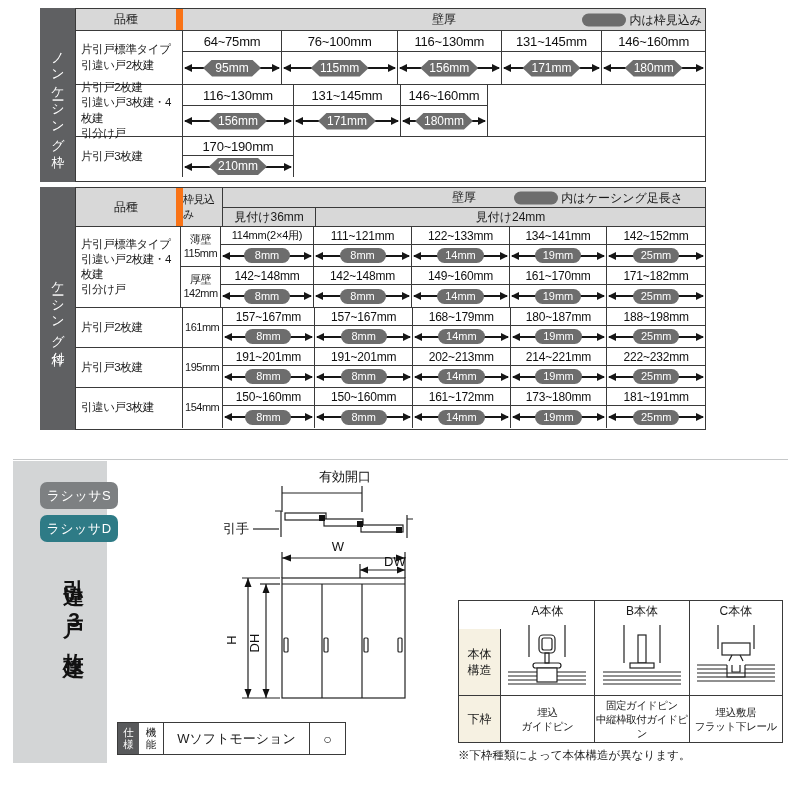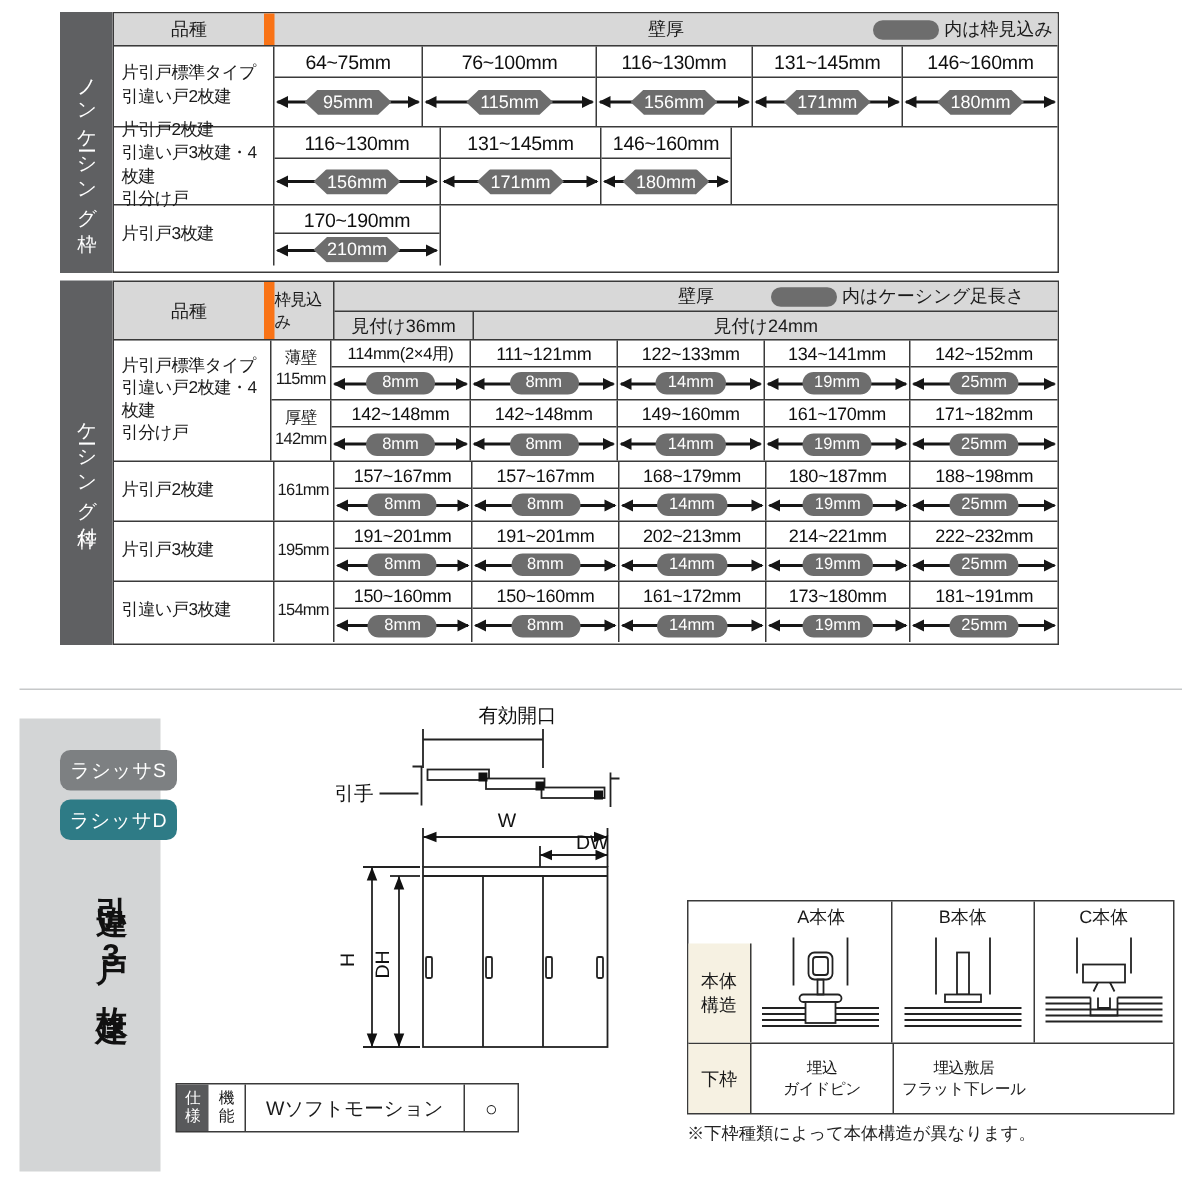--- a/index.html
+++ b/index.html
@@ -54,21 +54,21 @@
   .h36 { width:93px; border-right:1px solid #3a3a3a; display:flex; align-items:center; justify-content:center; font-size:12px; }
   .h24 { flex:1; display:flex; align-items:center; justify-content:center; font-size:12px; }
   .gcol { flex:1; display:flex; flex-direction:column; }
   .srow { display:flex;justify-content:center; }
   .srow.bb { border-bottom:1px solid #3a3a3a; }
   .dp { width:40px; border-right:1px solid #3a3a3a; display:flex; align-items:center; justify-content:center;
         text-align:center; font-size:11px; line-height:1.25; white-space:pre-line; letter-spacing:-0.5px; }
 
   
   .hsep { position:absolute; left:13px; top:459px; width:775px; height:1px; background:#c6c8c9; }
-  .bside { position:absolute; left:13px; top:479px; width:94px; height:302px; background:#d3d5d6;padding-left:27px; }
+  .bside { position:absolute; left:13px; top:461px; width:94px; height:302px; background:#d3d5d6;padding-left:27px; }
   .badge { width:78px; height:27px; border-radius:7px; color:#fff; font-size:13px; display:flex;
            align-items:center; justify-content:center; margin:0 auto; letter-spacing:0.5px; }
   .badge.s { margin-top:21px; background:#7d8082; }
   .badge.d { margin-top:6px; background:#2e7b86; }
   .btitle { margin:22px auto 0; writing-mode:vertical-rl; text-orientation:upright; font-size:21px;
             font-weight:bold; letter-spacing:5px; color:#111; display:block; height:215px; }
   .bside .btitle { margin-left:auto; margin-right:auto; }
 
   svg { display:block; }
   svg text { font-family:"Liberation Sans", sans-serif; fill:#111; }
@@ -572,20 +572,22 @@
             <path d="M36,44 v12 h18 v-12"></path>
             <path d="M41,44 v7 h8 v-7"></path>
           </g>
         </svg>
       </div>
     </div>
     <div class="rtrow bot">
       <div class="stub" style="background-color: rgb(246, 241, 226);">下枠</div>
       <div class="lw">埋込
 ガイドピン</div>
+      <div class="lw">固定ガイドピン
+中縦枠取付ガイドピン</div>
       <div class="lw nbr">埋込敷居
 フラット下レール</div>
     </div>
   </div>
 
   <div class="fnote">※下枠種類によって本体構造が異なります。</div>
 
 </div>
 
 </body></html>

